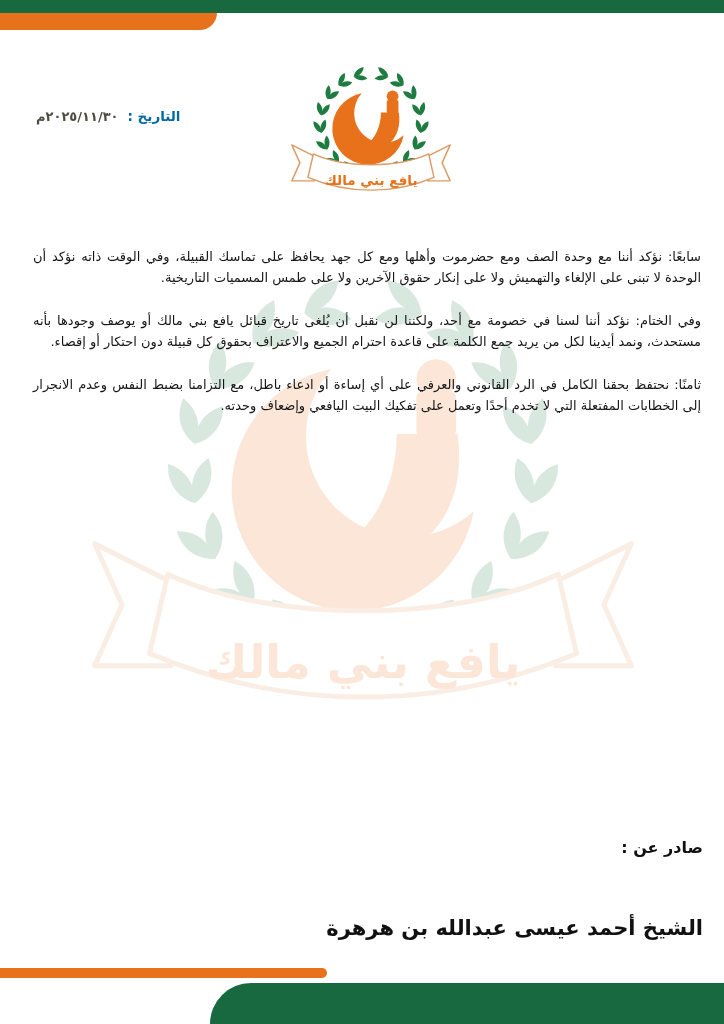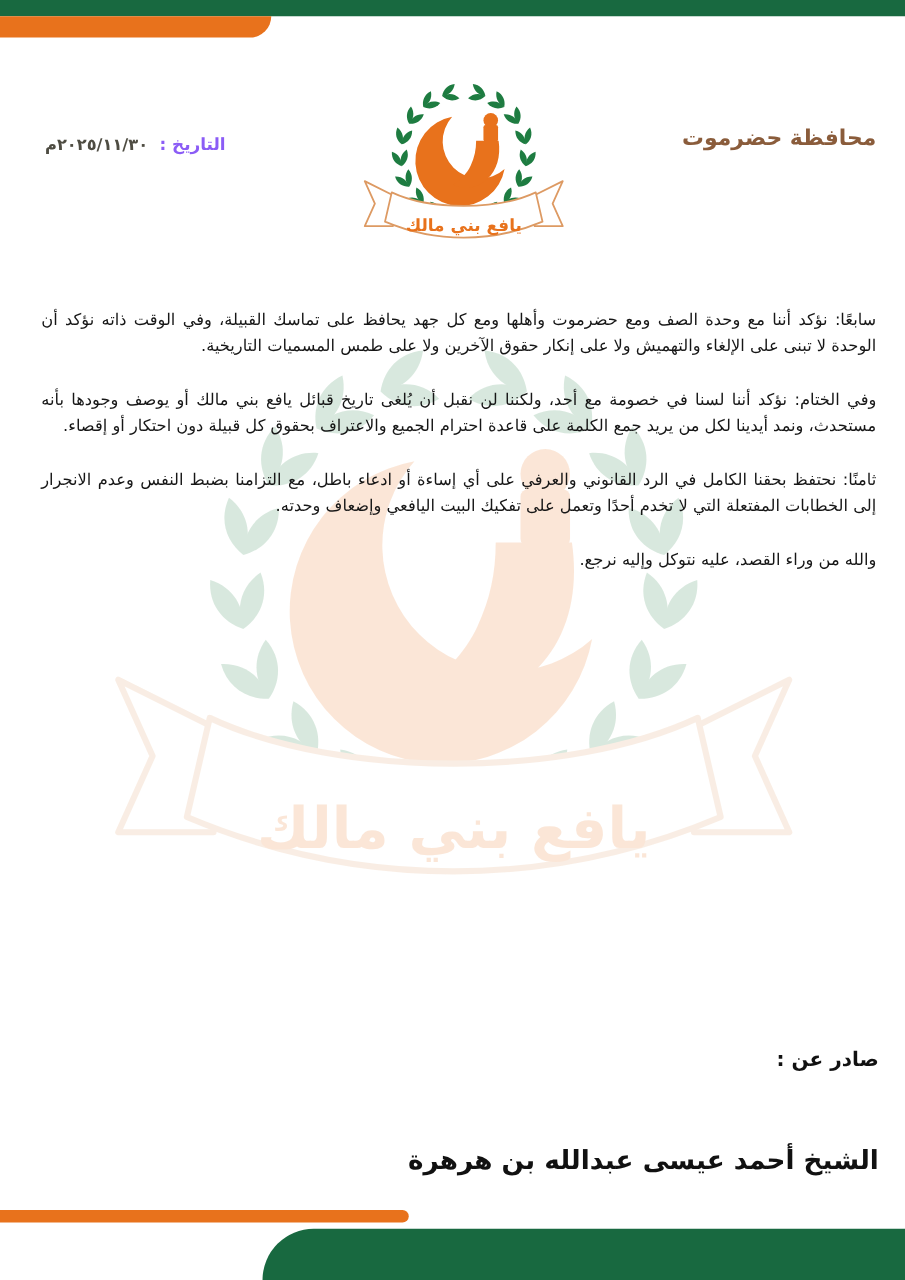--- a/index.html
+++ b/index.html
@@ -16,21 +16,21 @@
   .bar-bottom-green  { position:absolute; top:983px; left:210px; width:514px; height:41px;  background:#186940; border-radius:48px 0 0 0; }
   
   .gov {
     position:absolute; top:101px; right:23px; direction:rtl;
     font-size:17.5px; font-weight:bold; color:#8a5c3b; letter-spacing:0;
   }
   .date {
     position:absolute; top:108px; left:36px; direction:rtl;
     display:flex; gap:9px; align-items:baseline;
   }
-  .date-label { font-size:13.5px; font-weight:bold; color:#8b5cf6; }
+  .date-label { font-size:13.5px; font-weight:bold; color:#0369a1; }
   .date-value { font-size:13px;   font-weight:bold; color:#4e4c42; }
   
   .logo      { position:absolute; top:45px;  left:281px; width:180px; height:153px; }
   .watermark { position:absolute; top:205px; left:58px;  width:610px; height:519px; opacity:0.17; z-index:0; pointer-events:none; }
   
   .content {
     position:absolute; top:246px; right:23px; left:33px; z-index:1;
     direction:rtl; text-align:justify;
     color:#161616; font-size:13px; font-weight:normal; line-height:21px;
   }
@@ -44,21 +44,20 @@
   .sig-title { font-size:13.5px; font-weight:bold; }
 </style>
 </head>
 <body>
 
 <div class="page">
 
   <div class="bar-top-green"></div>
   <div class="bar-top-orange"></div>
 
-  <div class="gov">محافظة حضرموت</div>
 
   <div class="date">
     <span class="date-label">التاريخ :</span>
     <span class="date-value">٢٠٢٥/١١/٣٠م</span>
   </div>
 
   <svg class="logo" viewBox="0 0 200 170" xmlns="http://www.w3.org/2000/svg">
     <defs>
       <path id="lf" d="M0,0 C3.5,-4.5 4,-10.5 0,-15.5 C-4,-10.5 -3.5,-4.5 0,0"></path>
       <g id="lc">
@@ -99,21 +98,20 @@
   </svg>
 
   <svg class="watermark" viewBox="0 0 200 170" xmlns="http://www.w3.org/2000/svg">
     <use href="#logo-core"></use>
   </svg>
 
   <div class="content">
     <p>سابعًا: نؤكد أننا مع وحدة الصف ومع حضرموت وأهلها ومع كل جهد يحافظ على تماسك القبيلة، وفي الوقت ذاته نؤكد أن الوحدة لا تبنى على الإلغاء والتهميش ولا على إنكار حقوق الآخرين ولا على طمس المسميات التاريخية.</p>
     <p>وفي الختام: نؤكد أننا لسنا في خصومة مع أحد، ولكننا لن نقبل أن يُلغى تاريخ قبائل يافع بني مالك أو يوصف وجودها بأنه مستحدث، ونمد أيدينا لكل من يريد جمع الكلمة على قاعدة احترام الجميع والاعتراف بحقوق كل قبيلة دون احتكار أو إقصاء.</p>
     <p>ثامنًا: نحتفظ بحقنا الكامل في الرد القانوني والعرفي على أي إساءة أو ادعاء باطل، مع التزامنا بضبط النفس وعدم الانجرار إلى الخطابات المفتعلة التي لا تخدم أحدًا وتعمل على تفكيك البيت اليافعي وإضعاف وحدته.</p>
-    <p class="closing">والله من وراء القصد، عليه نتوكل وإليه نرجع.</p>
   </div>
 
   <div class="signature">
     <div class="issued">صادر عن :</div>
     <div class="sig-inner">
       <div class="sig-name">الشيخ أحمد عيسى عبدالله بن هرهرة</div>
     </div>
   </div>
 
   <div class="bar-bottom-orange"></div>

